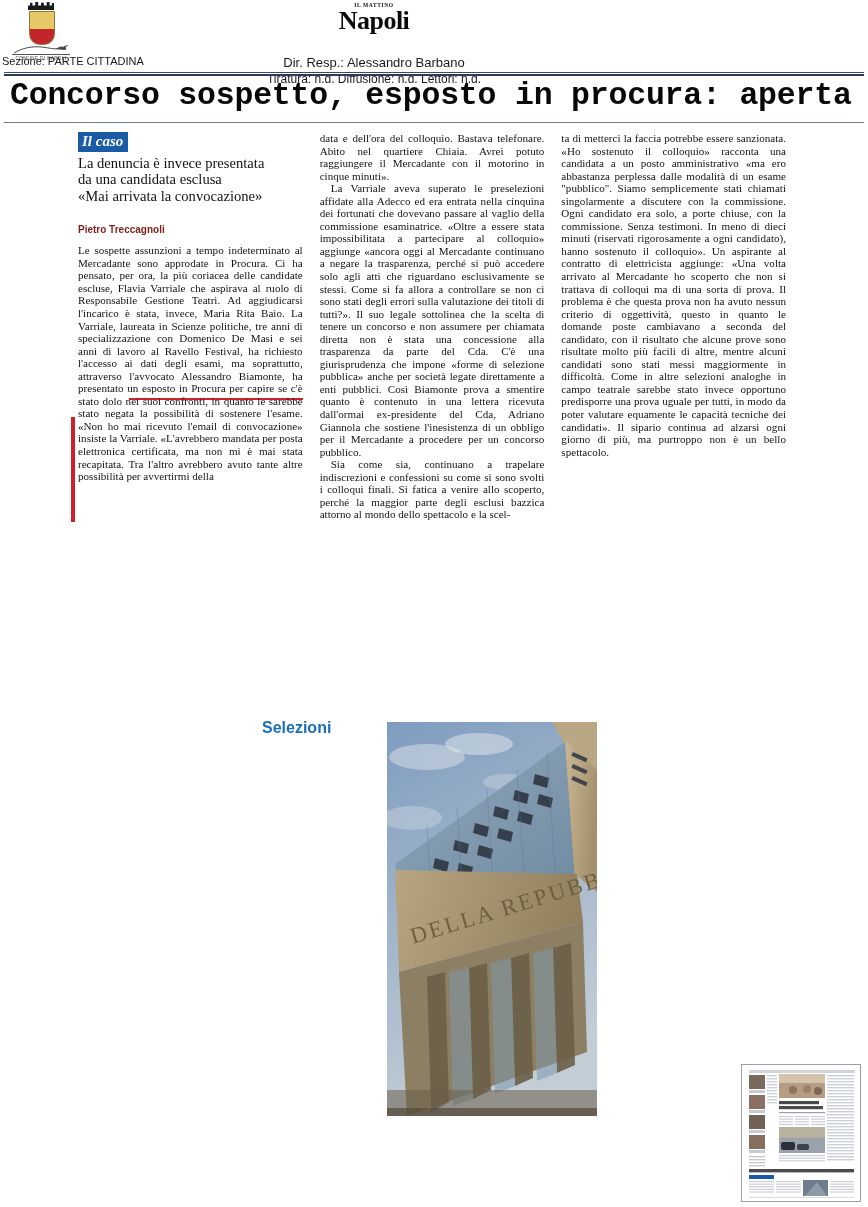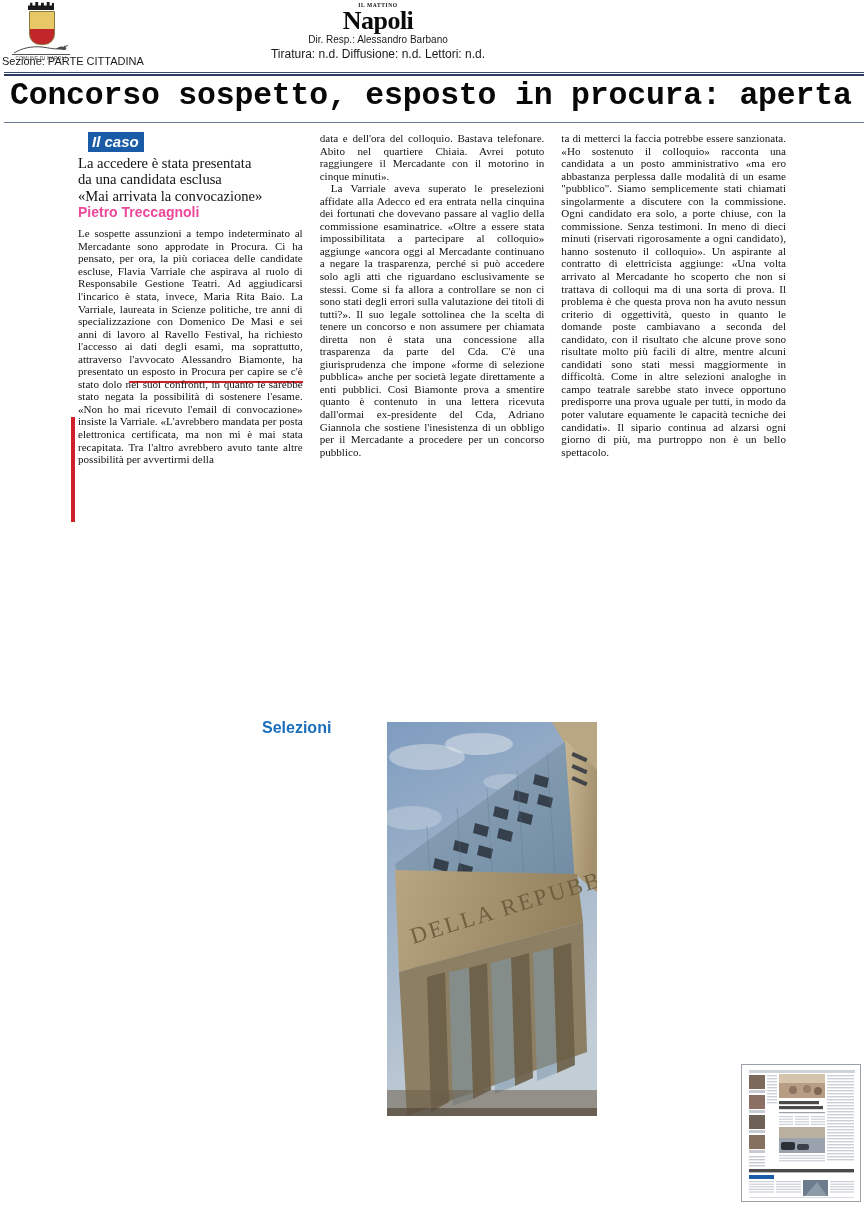--- a/index.html
+++ b/index.html
@@ -14,21 +14,20 @@
     color: #111;
     position: relative;
     overflow: hidden;
   }
 
   
   .clip-header {
     position: relative;
     height: 72px;
     width: 748px;
-    padding-left: 8px;
   }
   .logo-box {
     position: absolute;
     left: 8px;
     top: 2px;
     width: 66px;
     height: 58px;
     text-align: center;
   }
   .crest {
@@ -87,23 +86,23 @@
   .masthead-name {
     font-family: "Liberation Serif", serif;
     font-weight: bold;
     font-size: 26px;
     line-height: 26px;
     letter-spacing: -.5px;
     color: #0b0b0b;
   }
   .masthead-sub {
     font-family: "Liberation Sans", sans-serif;
-    font-size: 10px;
+    font-size: 13px;
     color: #1a1a1a;
-    margin-top: 0;
+    margin-top: 21px;
   }
   .masthead-sub2 {
     font-family: "Liberation Sans", sans-serif;
     font-size: 12px;
     color: #1a1a1a;
     margin-top: 2px;
   }
 
   .header-right {
     position: absolute;
@@ -170,43 +169,42 @@
     width: 708px;
     display: flex;
     gap: 17px;
   }
   .col { width: 225px; }
 
   .kicker-badge {
     display: inline-block;
     background: #1a5ba8;
     color: #fff;
-    font-family: Liberation Sans, sans-serif;
+    font-family: Liberation Serif, serif;
     font-weight: bold;
     font-style: italic;
     font-size: 15px;
     line-height: 17px;
     padding: 1px 5px 2px 4px;
     margin-bottom: 2px;
-    margin-left: 10px;
   }
   .standfirst {
     font-family: "Liberation Serif", serif;
     font-size: 14.6px;
     line-height: 16.4px;
     color: #111;
     margin: 1px 0 0 0;
   }
   .byline {
     font-family: "Liberation Sans", sans-serif;
     font-weight: bold;
-    font-size: 14px;
+    font-size: 10px;
     line-height: 15px;
-    color: #ec4899;
-    margin-top: 1px;
+    color: #7f1d1d;
+    margin-top: 18px;
     margin-bottom: 7px;
   }
 
   .body-text {
     font-family: "Liberation Serif", serif;
     font-size: 11.1px;
     line-height: 12.55px;
     text-align: justify;
     text-justify: inter-word;
     color: #131313;
@@ -317,34 +315,35 @@
 <div class="rule-thick"></div>
 
 <div class="headline">Concorso sospetto, esposto in procura: aperta un'inchiesta</div>
 <div class="rule-under-headline"></div>
 
 <div class="cols">
 
   <div class="col">
     <div class="kicker-badge">Il caso</div>
     <div class="standfirst">
-      <div>La accedere è stata presentata</div>
+      <div>La denuncia è invece presentata</div>
       <div>da una candidata esclusa</div>
       <div>«Mai arrivata la convocazione»</div>
     </div>
     <div class="byline">Pietro Treccagnoli</div>
     <div class="body-text">
       <p><span>Le sospette assunzioni a tempo indeterminato al Mercadante sono approdate in Procura. Ci ha pensato, per ora, la più coriacea delle candidate escluse, Flavia Varriale che aspirava al ruolo di Responsabile Gestione Teatri. Ad aggiudicarsi l'incarico è stata, invece, Maria Rita Baio. La Varriale, laureata in Scienze politiche, tre anni di specializzazione con Domenico De Masi e sei anni di lavoro al Ravello Festival, ha richiesto l'accesso ai dati degli esami, ma soprattutto, attraverso </span><span class="hl-underline">l'avvocato Alessandro Biamonte, ha</span><span> presentato un esposto in Procura per capire se c'è stato dolo nei suoi confronti, in quanto le sarebbe stato negata la possibilità di sostenere l'esame. «Non ho mai ricevuto l'email di convocazione» insiste la Varriale. «L'avrebbero mandata per posta elettronica certificata, ma non mi è mai stata recapitata. Tra l'altro avrebbero avuto tante altre possibilità per avvertirmi della</span></p>
     </div>
   </div>
 
   <div class="col">
     <div class="body-text">
       <p>data e dell'ora del colloquio. Bastava telefonare. Abito nel quartiere Chiaia. Avrei potuto raggiungere il Mercadante con il motorino in cinque minuti».</p>
       <p class="indent">La Varriale aveva superato le preselezioni affidate alla Adecco ed era entrata nella cinquina dei fortunati che dovevano passare al vaglio della commissione esaminatrice. «Oltre a essere stata impossibilitata a partecipare al colloquio» aggiunge «ancora oggi al Mercadante continuano a negare la trasparenza, perché si può accedere solo agli atti che riguardano esclusivamente se stessi. Come si fa allora a controllare se non ci sono stati degli errori sulla valutazione dei titoli di tutti?». Il suo legale sottolinea che la scelta di tenere un concorso e non assumere per chiamata diretta non è stata una concessione alla trasparenza da parte del Cda. C'è una giurisprudenza che impone «forme di selezione pubblica» anche per società legate direttamente a enti pubblici. Così Biamonte prova a smentire quanto è contenuto in una lettera ricevuta dall'ormai ex-presidente del Cda, Adriano Giannola che sostiene l'inesistenza di un obbligo per il Mercadante a procedere per un concorso pubblico.</p>
+      <p class="indent">Sia come sia, continuano a trapelare indiscrezioni e confessioni su come si sono svolti i colloqui finali. Si fatica a venire allo scoperto, perché la maggior parte degli esclusi bazzica attorno al mondo dello spettacolo e la scel-</p>
     </div>
   </div>
 
   <div class="col">
     <div class="body-text">
       <p>ta di metterci la faccia potrebbe essere sanzionata. «Ho sostenuto il colloquio» racconta una candidata a un posto amministrativo «ma ero abbastanza perplessa dalle modalità di un esame "pubblico". Siamo semplicemente stati chiamati singolarmente a discutere con la commissione. Ogni candidato era solo, a porte chiuse, con la commissione. Senza testimoni. In meno di dieci minuti (riservati rigorosamente a ogni candidato), hanno sostenuto il colloquio». Un aspirante al contratto di elettricista aggiunge: «Una volta arrivato al Mercadante ho scoperto che non si trattava di colloqui ma di una sorta di prova. Il problema è che questa prova non ha avuto nessun criterio di oggettività, questo in quanto le domande poste cambiavano a seconda del candidato, con il risultato che alcune prove sono risultate molto più facili di altre, mentre alcuni candidati sono stati messi maggiormente in difficoltà. Come in altre selezioni analoghe in campo teatrale sarebbe stato invece opportuno predisporre una prova uguale per tutti, in modo da poter valutare equamente le capacità tecniche dei candidati». Il sipario continua ad alzarsi ogni giorno di più, ma purtroppo non è un bello spettacolo.</p>
     </div>
   </div>
 
 </div>

